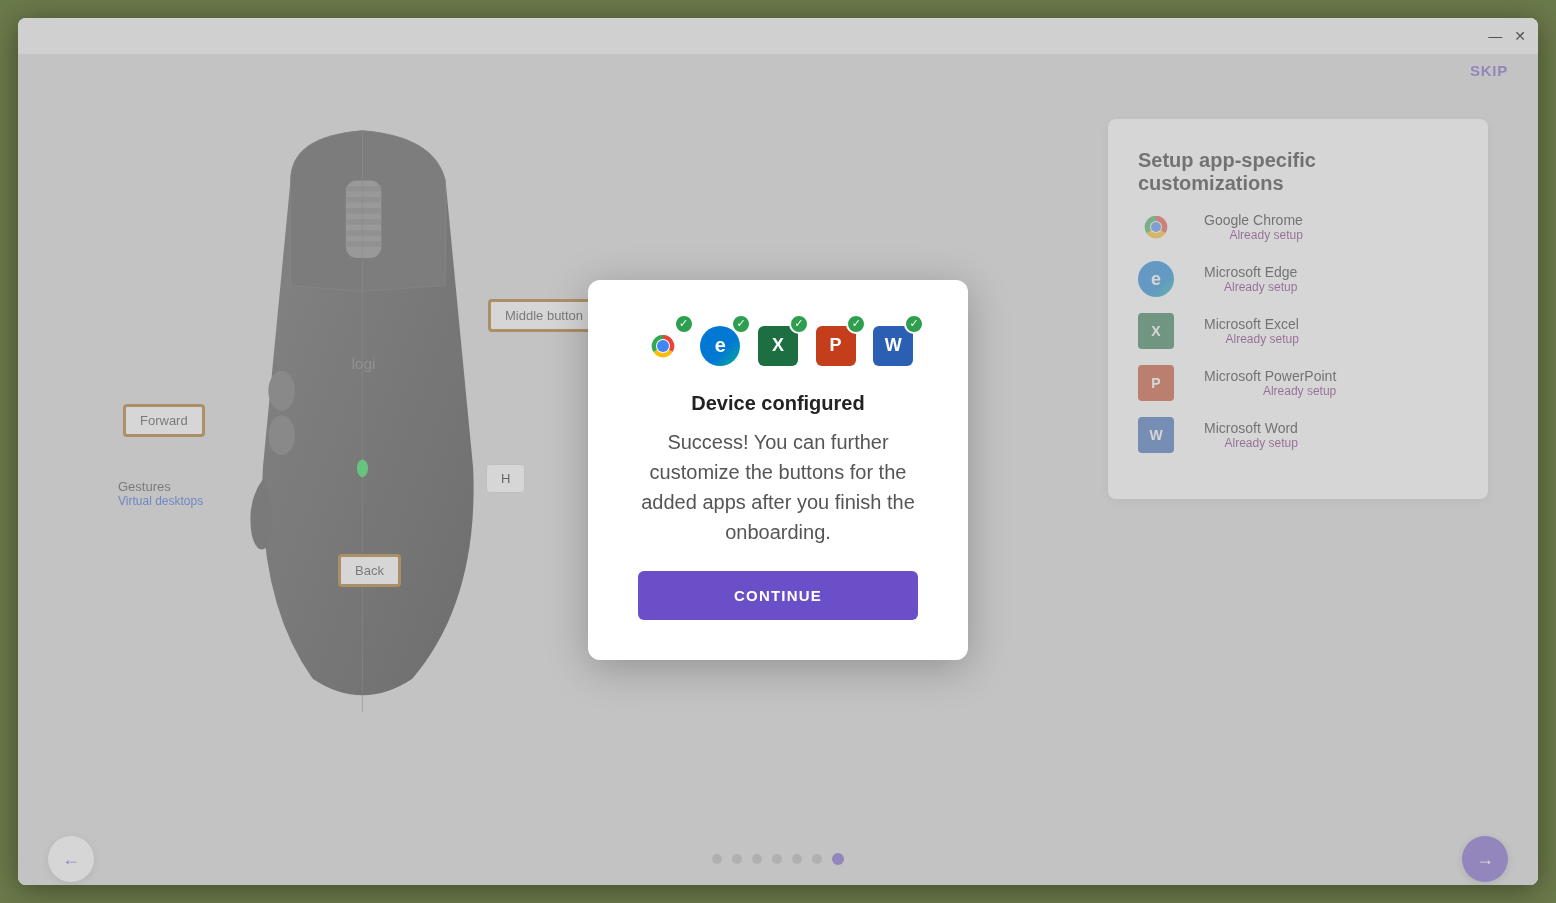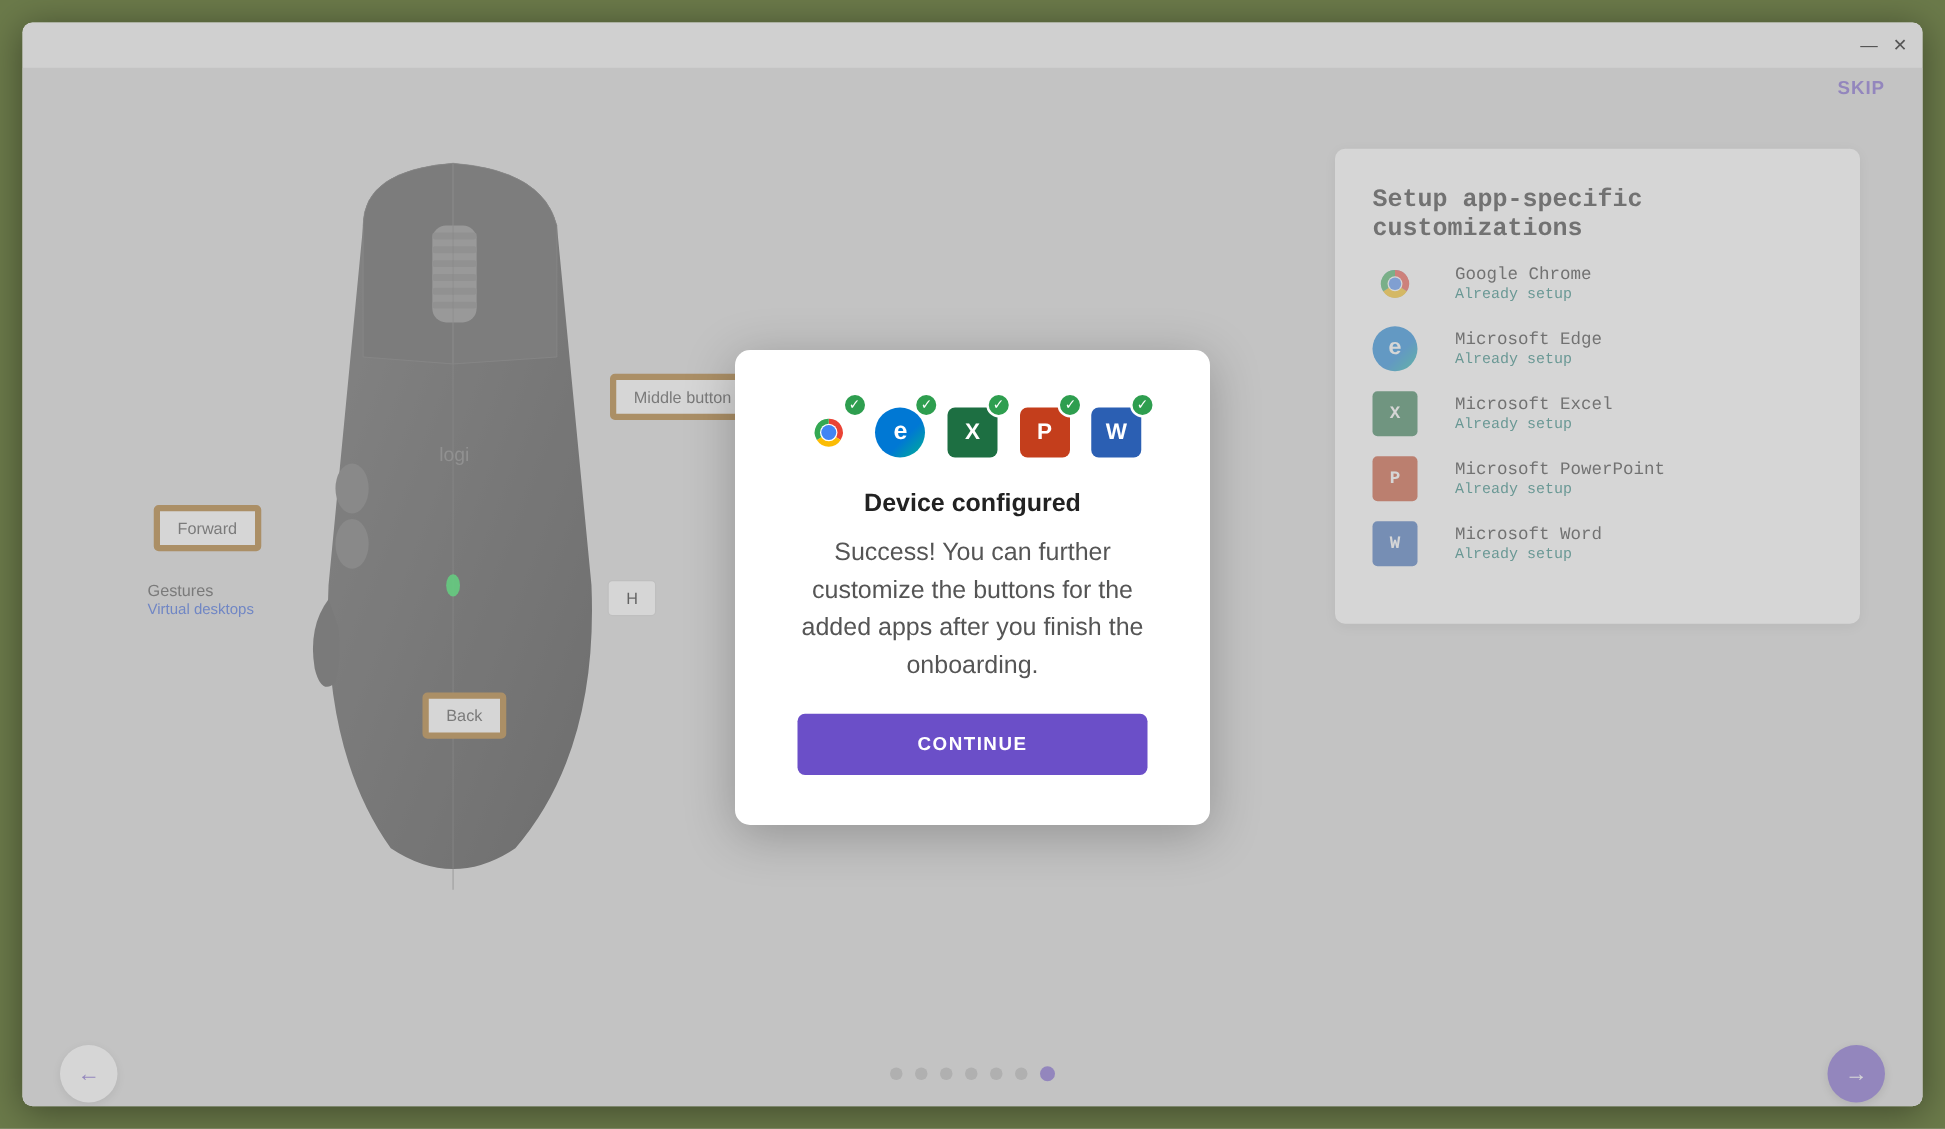--- a/index.html
+++ b/index.html
@@ -91,34 +91,34 @@
     
     .mouse-svg {
       width: 100%;
       height: 100%;
     }
 
     
     .mouse-label {
       position: absolute;
       background: white;
-      border: 5px solid #a16207;
+      border: 3px solid #a16207;
       padding: 6px 14px;
       border-radius: 4px;
       font-size: 13px;
       color: #333;
       white-space: nowrap;
     }
 
     .label-middle { top: 185px; left: 370px; }
     .label-forward { top: 290px; left: 5px; }
     .label-back { top: 440px; left: 220px; }
     .label-gestures {
       position: absolute;
-      top: 351px;
+      top: 365px;
       left: 0px;
       background: transparent;
       border: none;
       font-size: 13px;
       color: #333;
     }
     .label-gestures .main { font-weight: 400; }
     .label-gestures .sub { font-size: 12px; color: #1d4ed8; }
     .label-h {
       position: absolute;
@@ -129,26 +129,25 @@
       padding: 6px 14px;
       border-radius: 4px;
       font-size: 13px;
     }
 
     
     .right-panel {
       position: absolute;
       top: 65px;
       right: 50px;
-      width: 420px;
+      width: 380px;
       background: white;
       border-radius: 8px;
       padding: 30px;
       box-shadow: 0 2px 10px rgba(0,0,0,0.1);
-      font-family: Liberation Mono, monospace;
     }
     .right-panel h2 {
       font-size: 20px;
       font-weight: 600;
       color: #222;
       margin-bottom: 14px;
     }
     .right-panel p {
       font-size: 13px;
       color: #555;
@@ -171,21 +170,22 @@
       font-size: 20px;
       flex-shrink: 0;
     }
     .app-info .app-name {
       font-size: 14px;
       font-weight: 500;
       color: #222;
     }
     .app-info .app-status {
       font-size: 12px;
-      color: #0f766e;
+      color: #701a75;
+      text-align: right;
     }
 
     
     .bottom-nav {
       position: absolute;
       bottom: 20px;
       left: 0;
       right: 0;
       display: flex;
       align-items: center;

